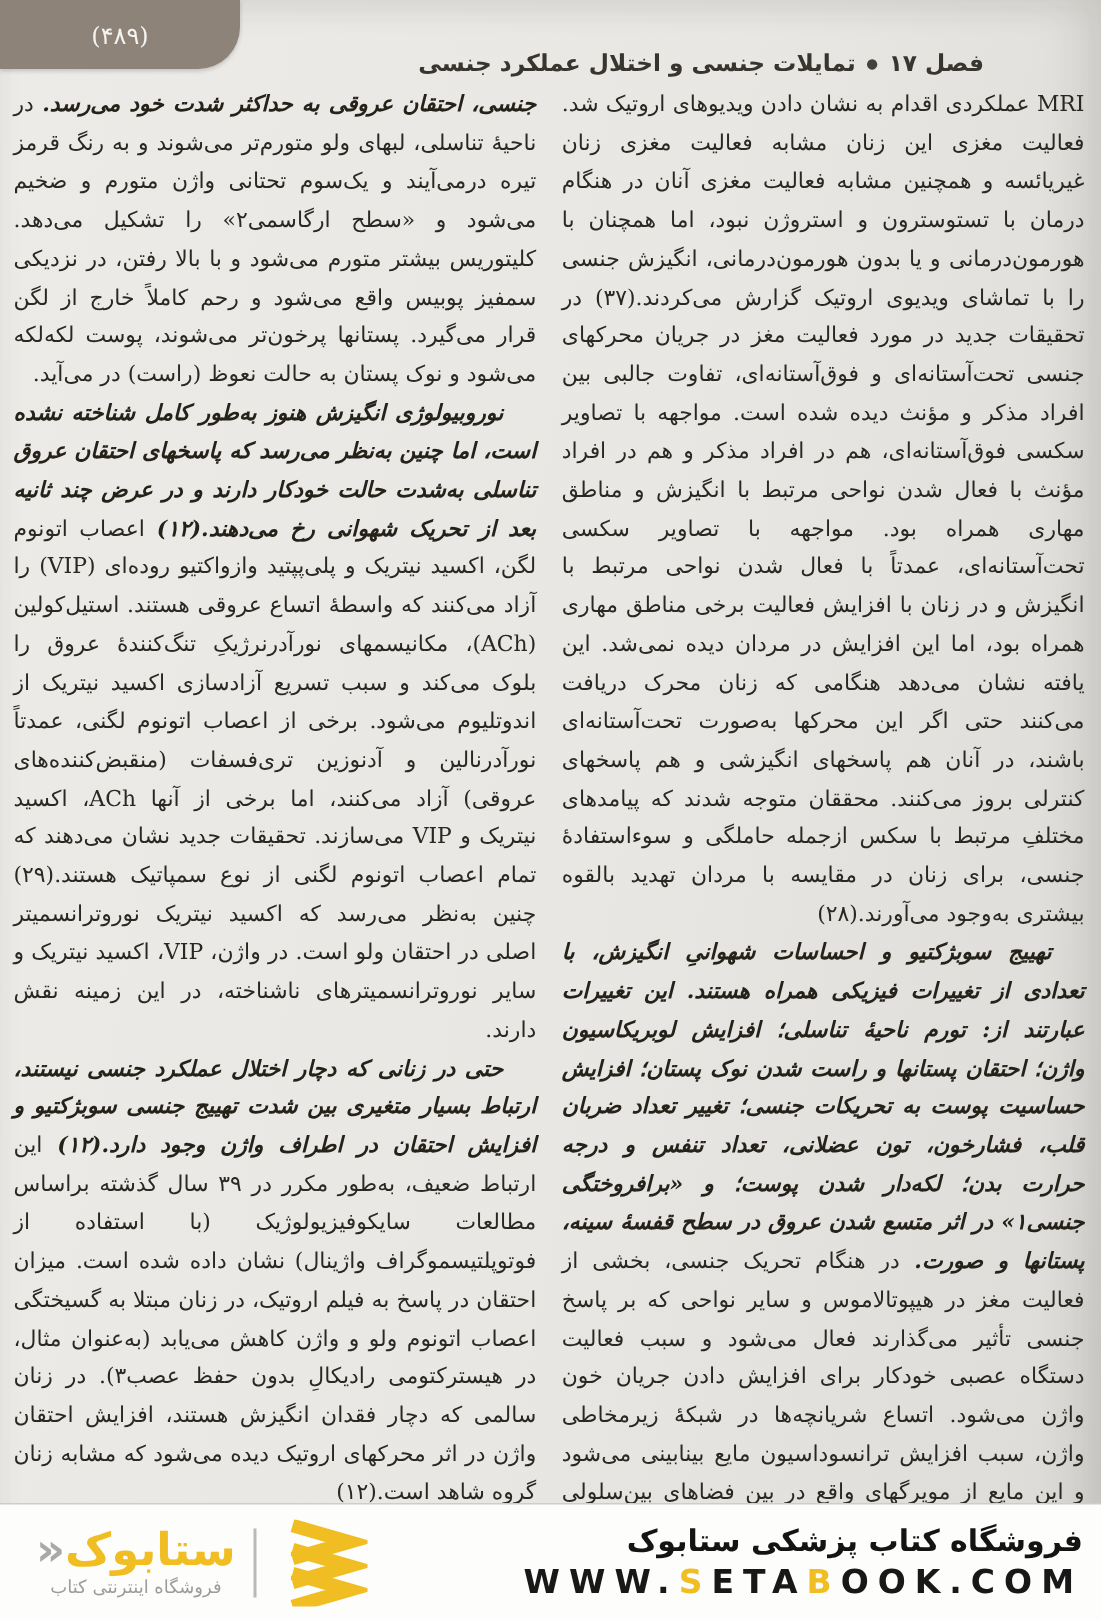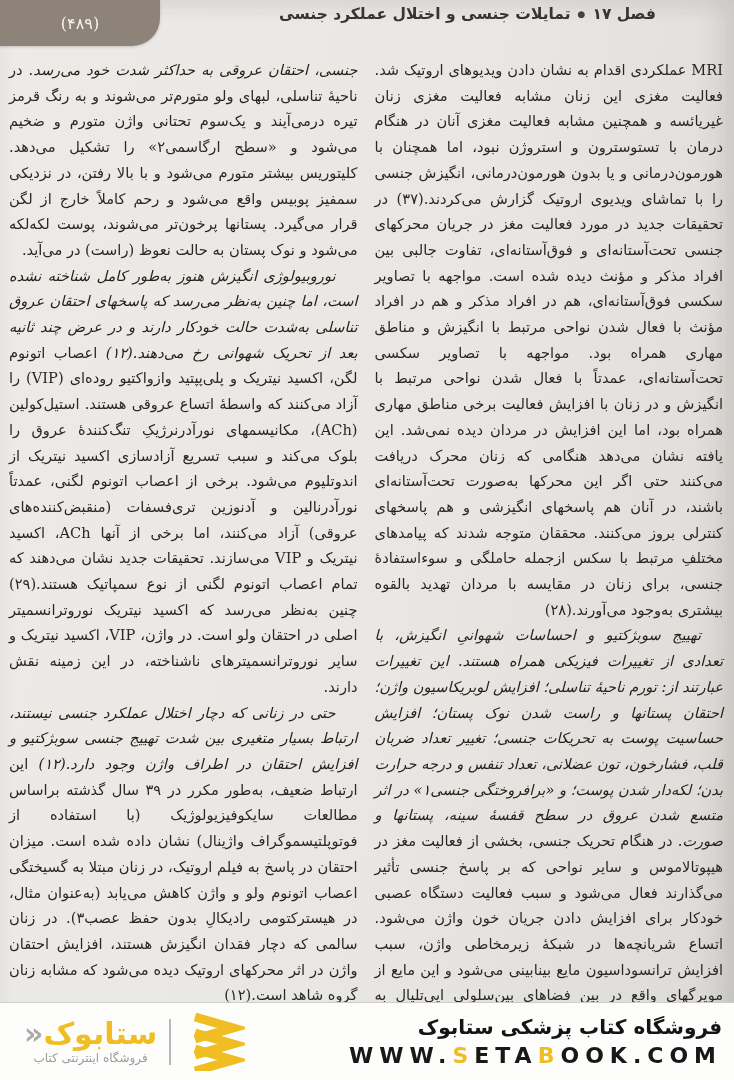--- a/index.html
+++ b/index.html
@@ -17,39 +17,39 @@
     position:absolute;top:0;left:0;
     width:160px;height:46px;
     background:#8d8379; 
     border-bottom-right-radius:28px;
     display:flex;align-items:center;justify-content:center;
     color:#f4f3f0;font-size:16px;letter-spacing:1px;
     box-shadow:0 1px 3px rgba(0,0,0,.18);
   }
   
   .running-head{
-    position:absolute;top:4px;right:78px;
+    position:absolute;top:32px;right:78px;
     font-size:15.5px;font-weight:600;color:#38352f;
     white-space:nowrap;
   }
   .running-head .bullet{font-size:9px;vertical-align:2px;margin:0 7px;color:#45423c;}
   
   .columns{
     position:absolute;top:57px;right:11px;left:9px;bottom:82px;
     display:flex;gap:17px;
   }
   .col{
     flex:1 1 50%;
     font-size:14.6px;line-height:25.7px;
     text-align:justify;text-justify:inter-word;
     color:#2a2822;
   }
   .col p{margin:0;}
   .col p.indent{text-indent:22px;}
-  .lead{font-style:italic;font-weight:normal;color:#252319;}
+  .lead{font-style:italic;font-weight:bold;color:#252319;}
   
   .footer{
     position:absolute;left:0;right:0;bottom:0;height:78px;
     background:#fdfdfc;
     display:flex;align-items:center;justify-content:space-between;
     padding:0 10px 0 18px;box-sizing:border-box;
     border-top:1px solid #cfcdca;
   }
   .store-block{
     display:flex;flex-direction:column;align-items:flex-start;

